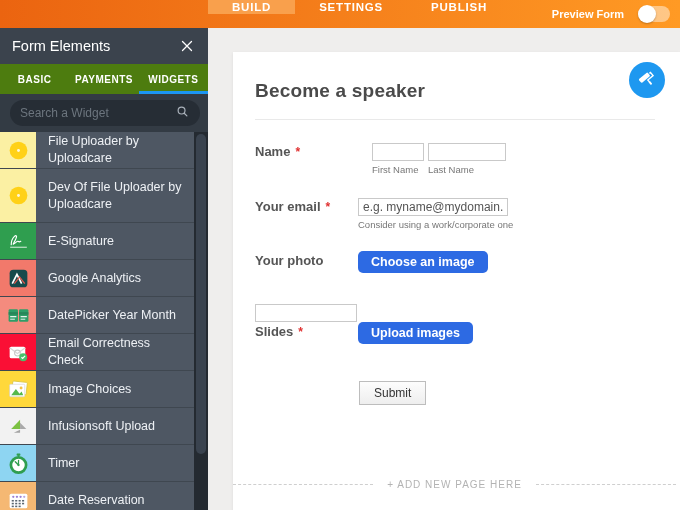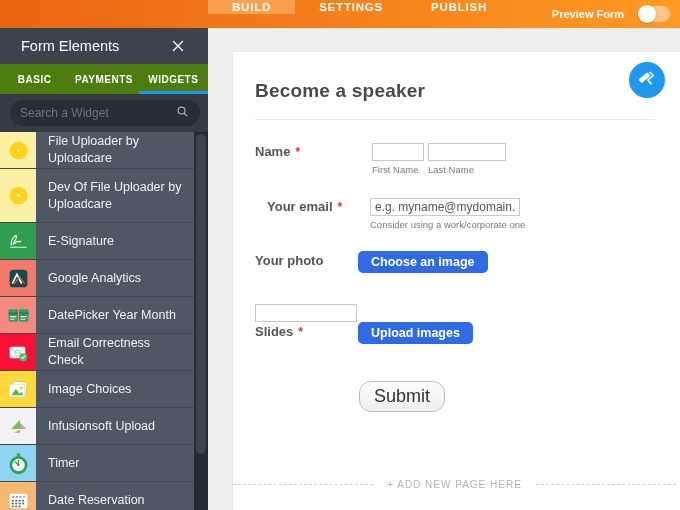--- a/index.html
+++ b/index.html
@@ -37,21 +37,21 @@
     border-radius:50%; background:#fff; box-shadow:0 1px 2px rgba(0,0,0,.25);
   }
 
   
   .sidebar {
     position:absolute; left:0; top:28px; width:208px; height:482px;
     background:#4e5763; z-index:20; display:flex; flex-direction:column;
   }
   .sb-header {
     height:36px; background:#3b434d; display:flex; align-items:center;
-    justify-content:space-between; padding:0 21px; flex:none;
+    justify-content:space-between; padding:0 12px; flex:none;
   }
   .sb-title { color:#fff; font-size:14.5px; }
   .sb-close { width:18px; height:18px; cursor:pointer; }
   .sb-close svg { width:18px; height:18px; }
   .sb-tabs {
     height:30px; background:#4d7c0f; display:flex; flex:none;
   }
   .sb-tab {
     flex:1; color:#fff; font-size:10px; font-weight:bold; letter-spacing:.5px;
     display:flex; align-items:center; justify-content:center; cursor:pointer;
@@ -128,27 +128,27 @@
   }
   .f-input::placeholder { color:#555; }
   .sublabel { font-size:9.5px; color:#777; margin-top:3px; }
   .name-cols { display:flex; gap:4px; }
   .blue-btn {
     border:none; border-radius:5px; color:#fff; font-weight:bold;
     font-size:12.5px; padding:4px 13px; cursor:pointer;
     font-family:"Liberation Sans",sans-serif;
   }
   .row-name    { margin-bottom:22px;gap:14px; }
-  .row-email   { margin-bottom:21px;margin-left:12px; }
+  .row-email   { margin-bottom:21px; }
   .row-photo   { margin-bottom:30px; }
   .row-slides  { margin-bottom:37px; }
   .submit-row { padding-left:104px; }
   .submit-btn {
     background:linear-gradient(#fdfdfd,#eeeeee); border:1px solid #bdbdbd;
-    border-radius:12px; font-size:18px; color:#333; padding:4px 14px;
+    border-radius:0; font-size:12px; color:#333; padding:4px 14px;
     cursor:pointer; font-family:"Liberation Sans",sans-serif;
   }
 
   .add-page {
     position:absolute; left:208px; right:0; top:474px; height:20px;
     display:flex; align-items:center; padding:0 4px 0 25px;
   }
   .add-page .dash { flex:1; border-top:1.5px dashed #cfcfcf; }
   .add-page .label {
     padding:0 14px; font-size:10px; color:#b3b3b3; letter-spacing:1px;

